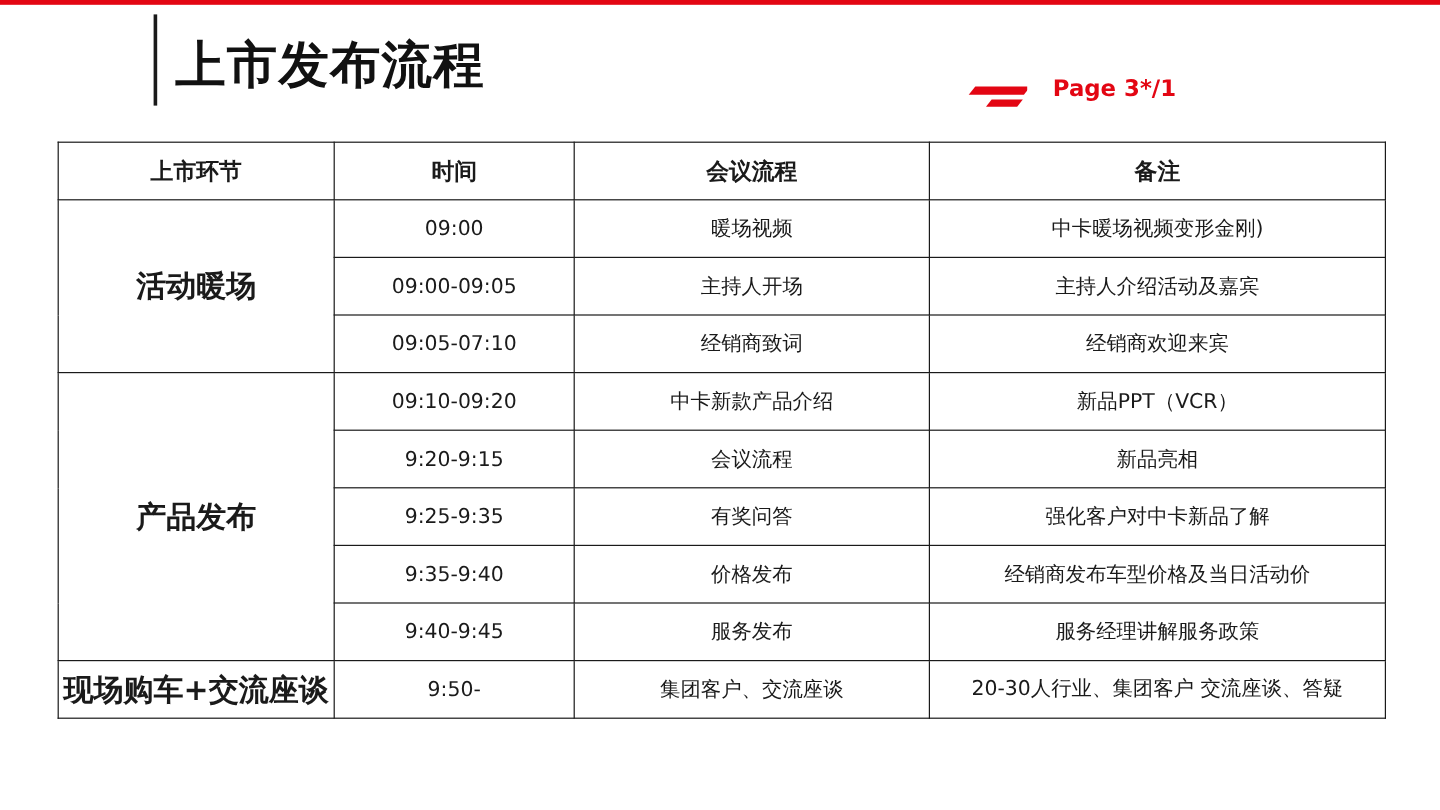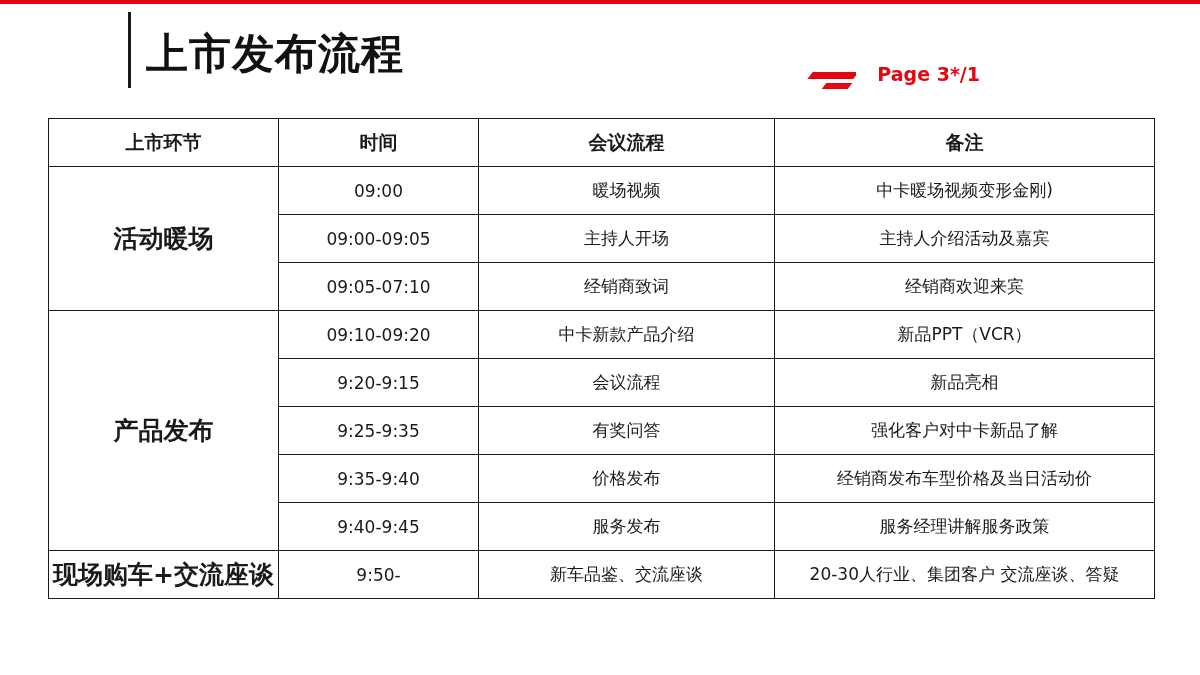--- a/index.html
+++ b/index.html
@@ -227,19 +227,19 @@
       </tr>
       <tr>
         <td>9:40-9:45</td>
         <td>服务发布</td>
         <td>服务经理讲解服务政策</td>
       </tr>
 
       <tr>
         <td class="stage">现场购车+交流座谈</td>
         <td>9:50-</td>
-        <td>新车品鉴、交流座谈</td>
+        <td>集团客户、交流座谈</td>
         <td class="two-line">20-30人行业、集团客户
 交流座谈、答疑</td>
       </tr>
     </tbody>
   </table>
 </div>
 
 </body></html>

